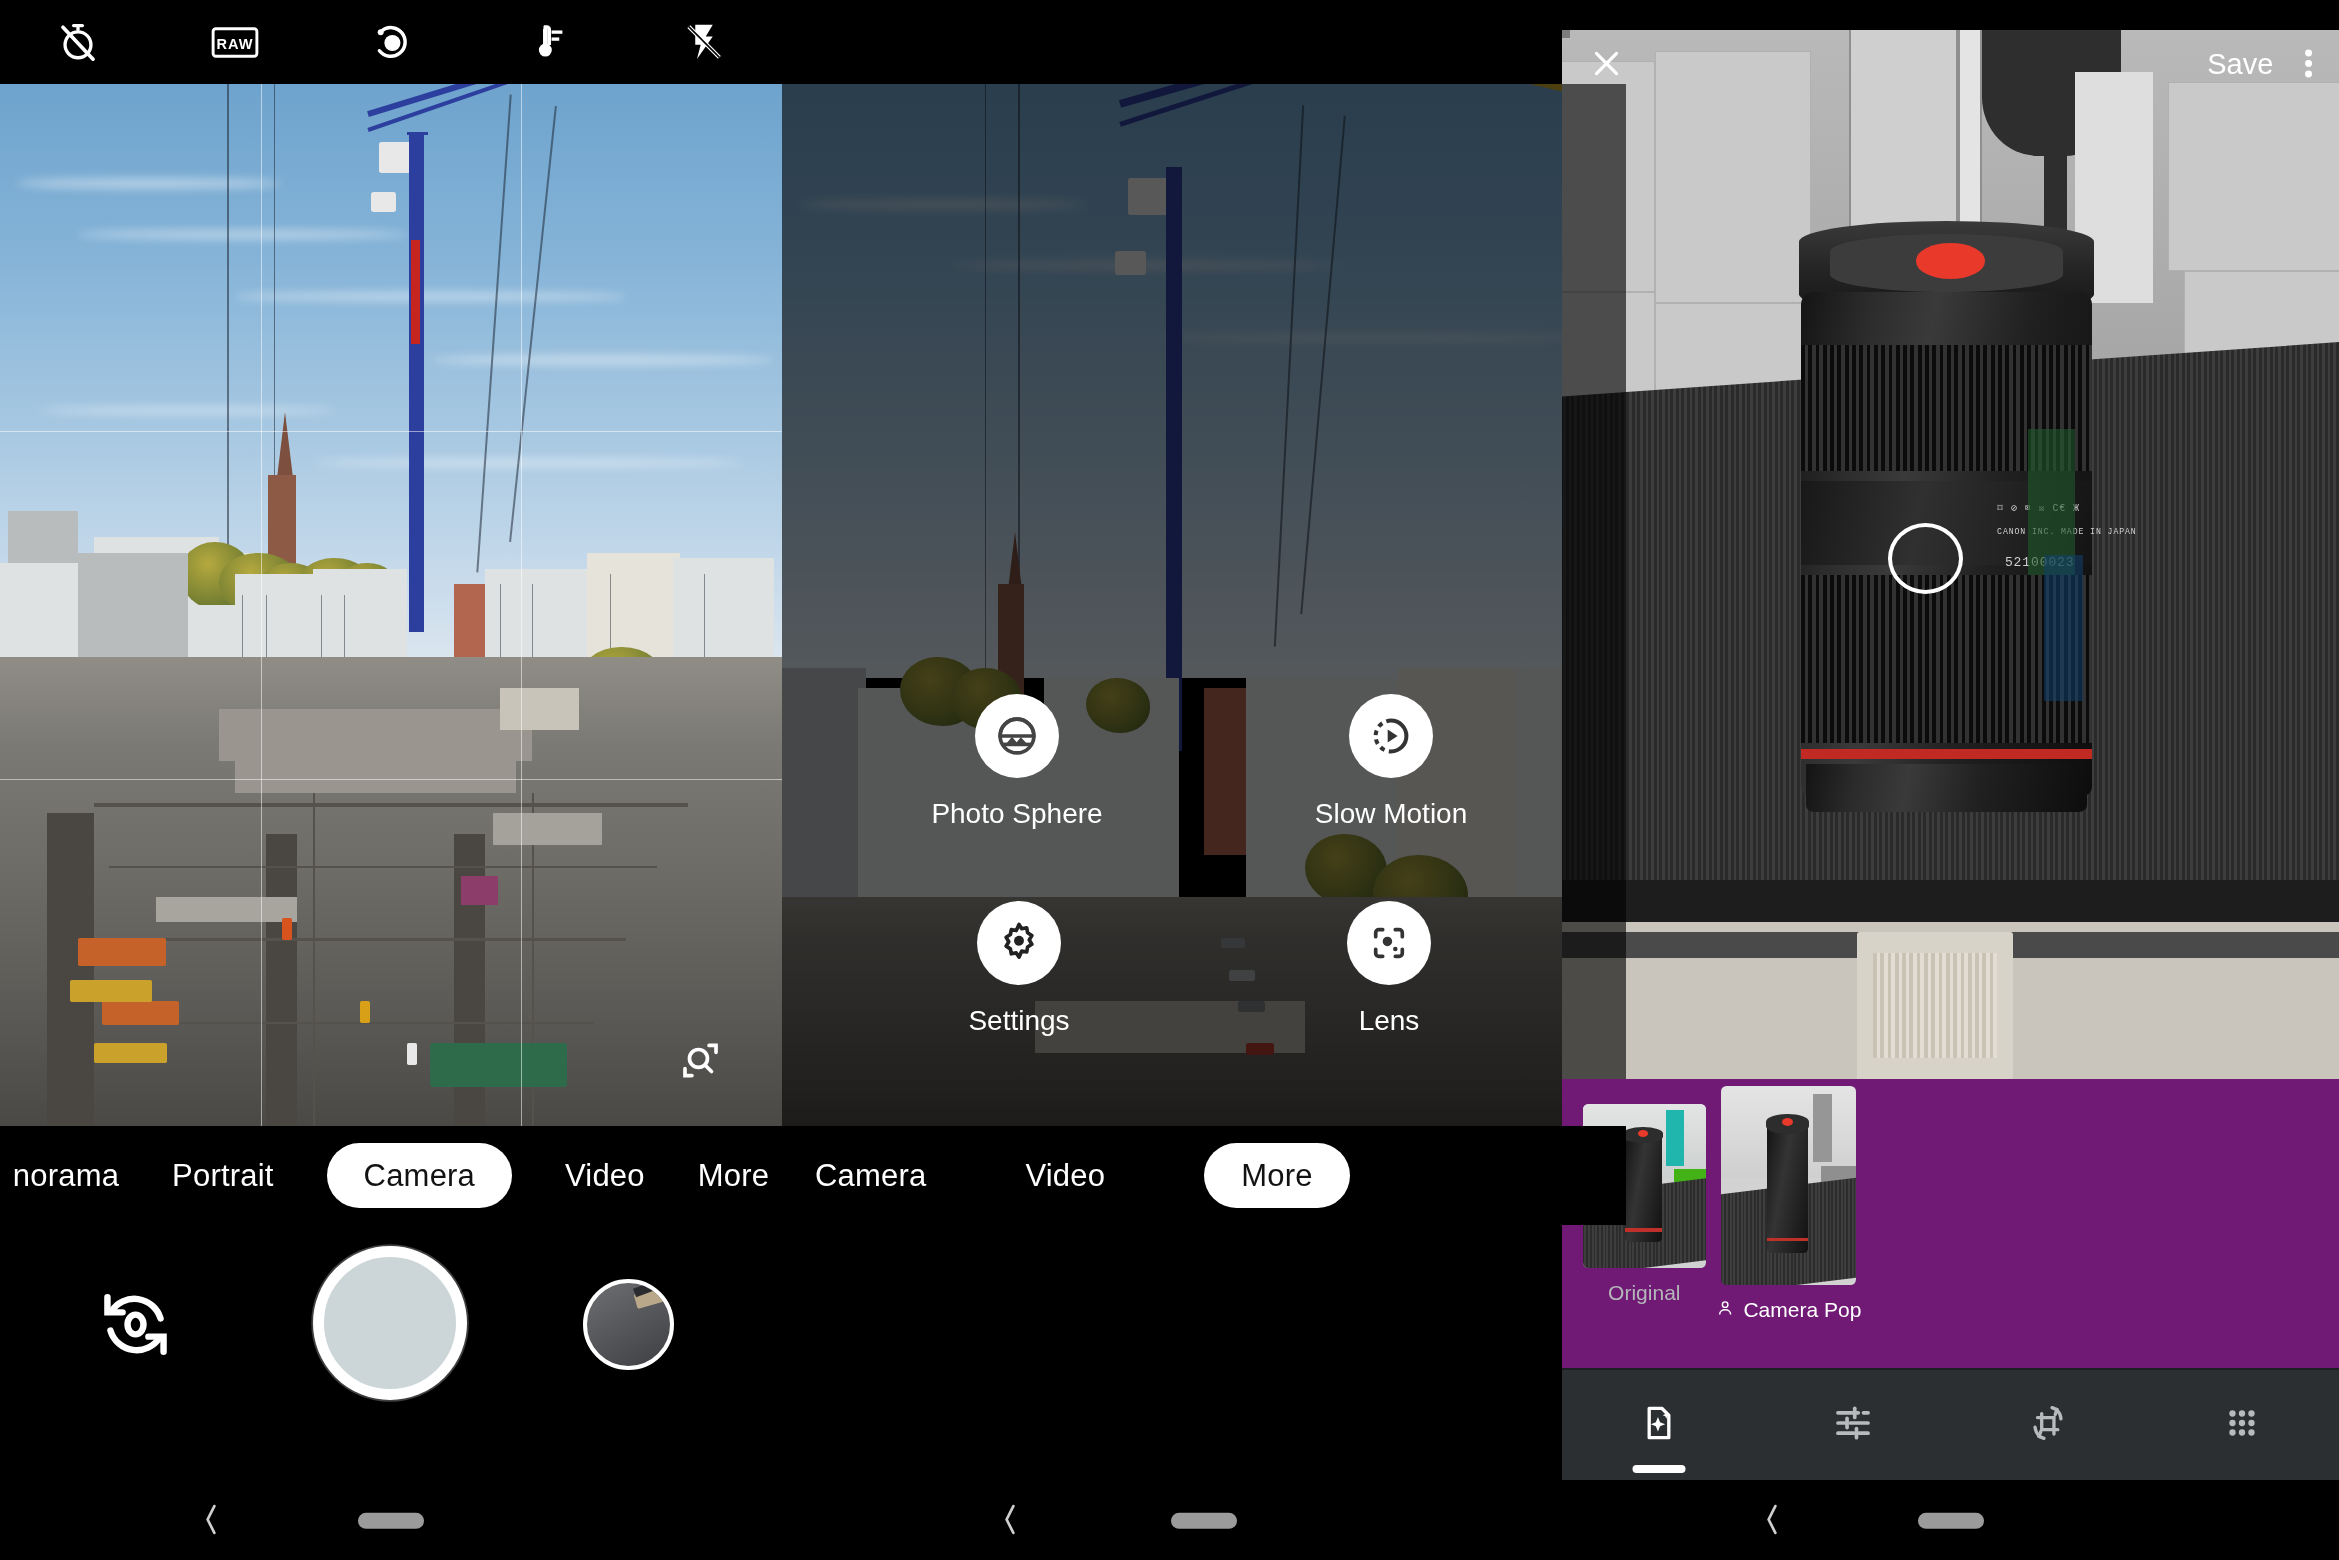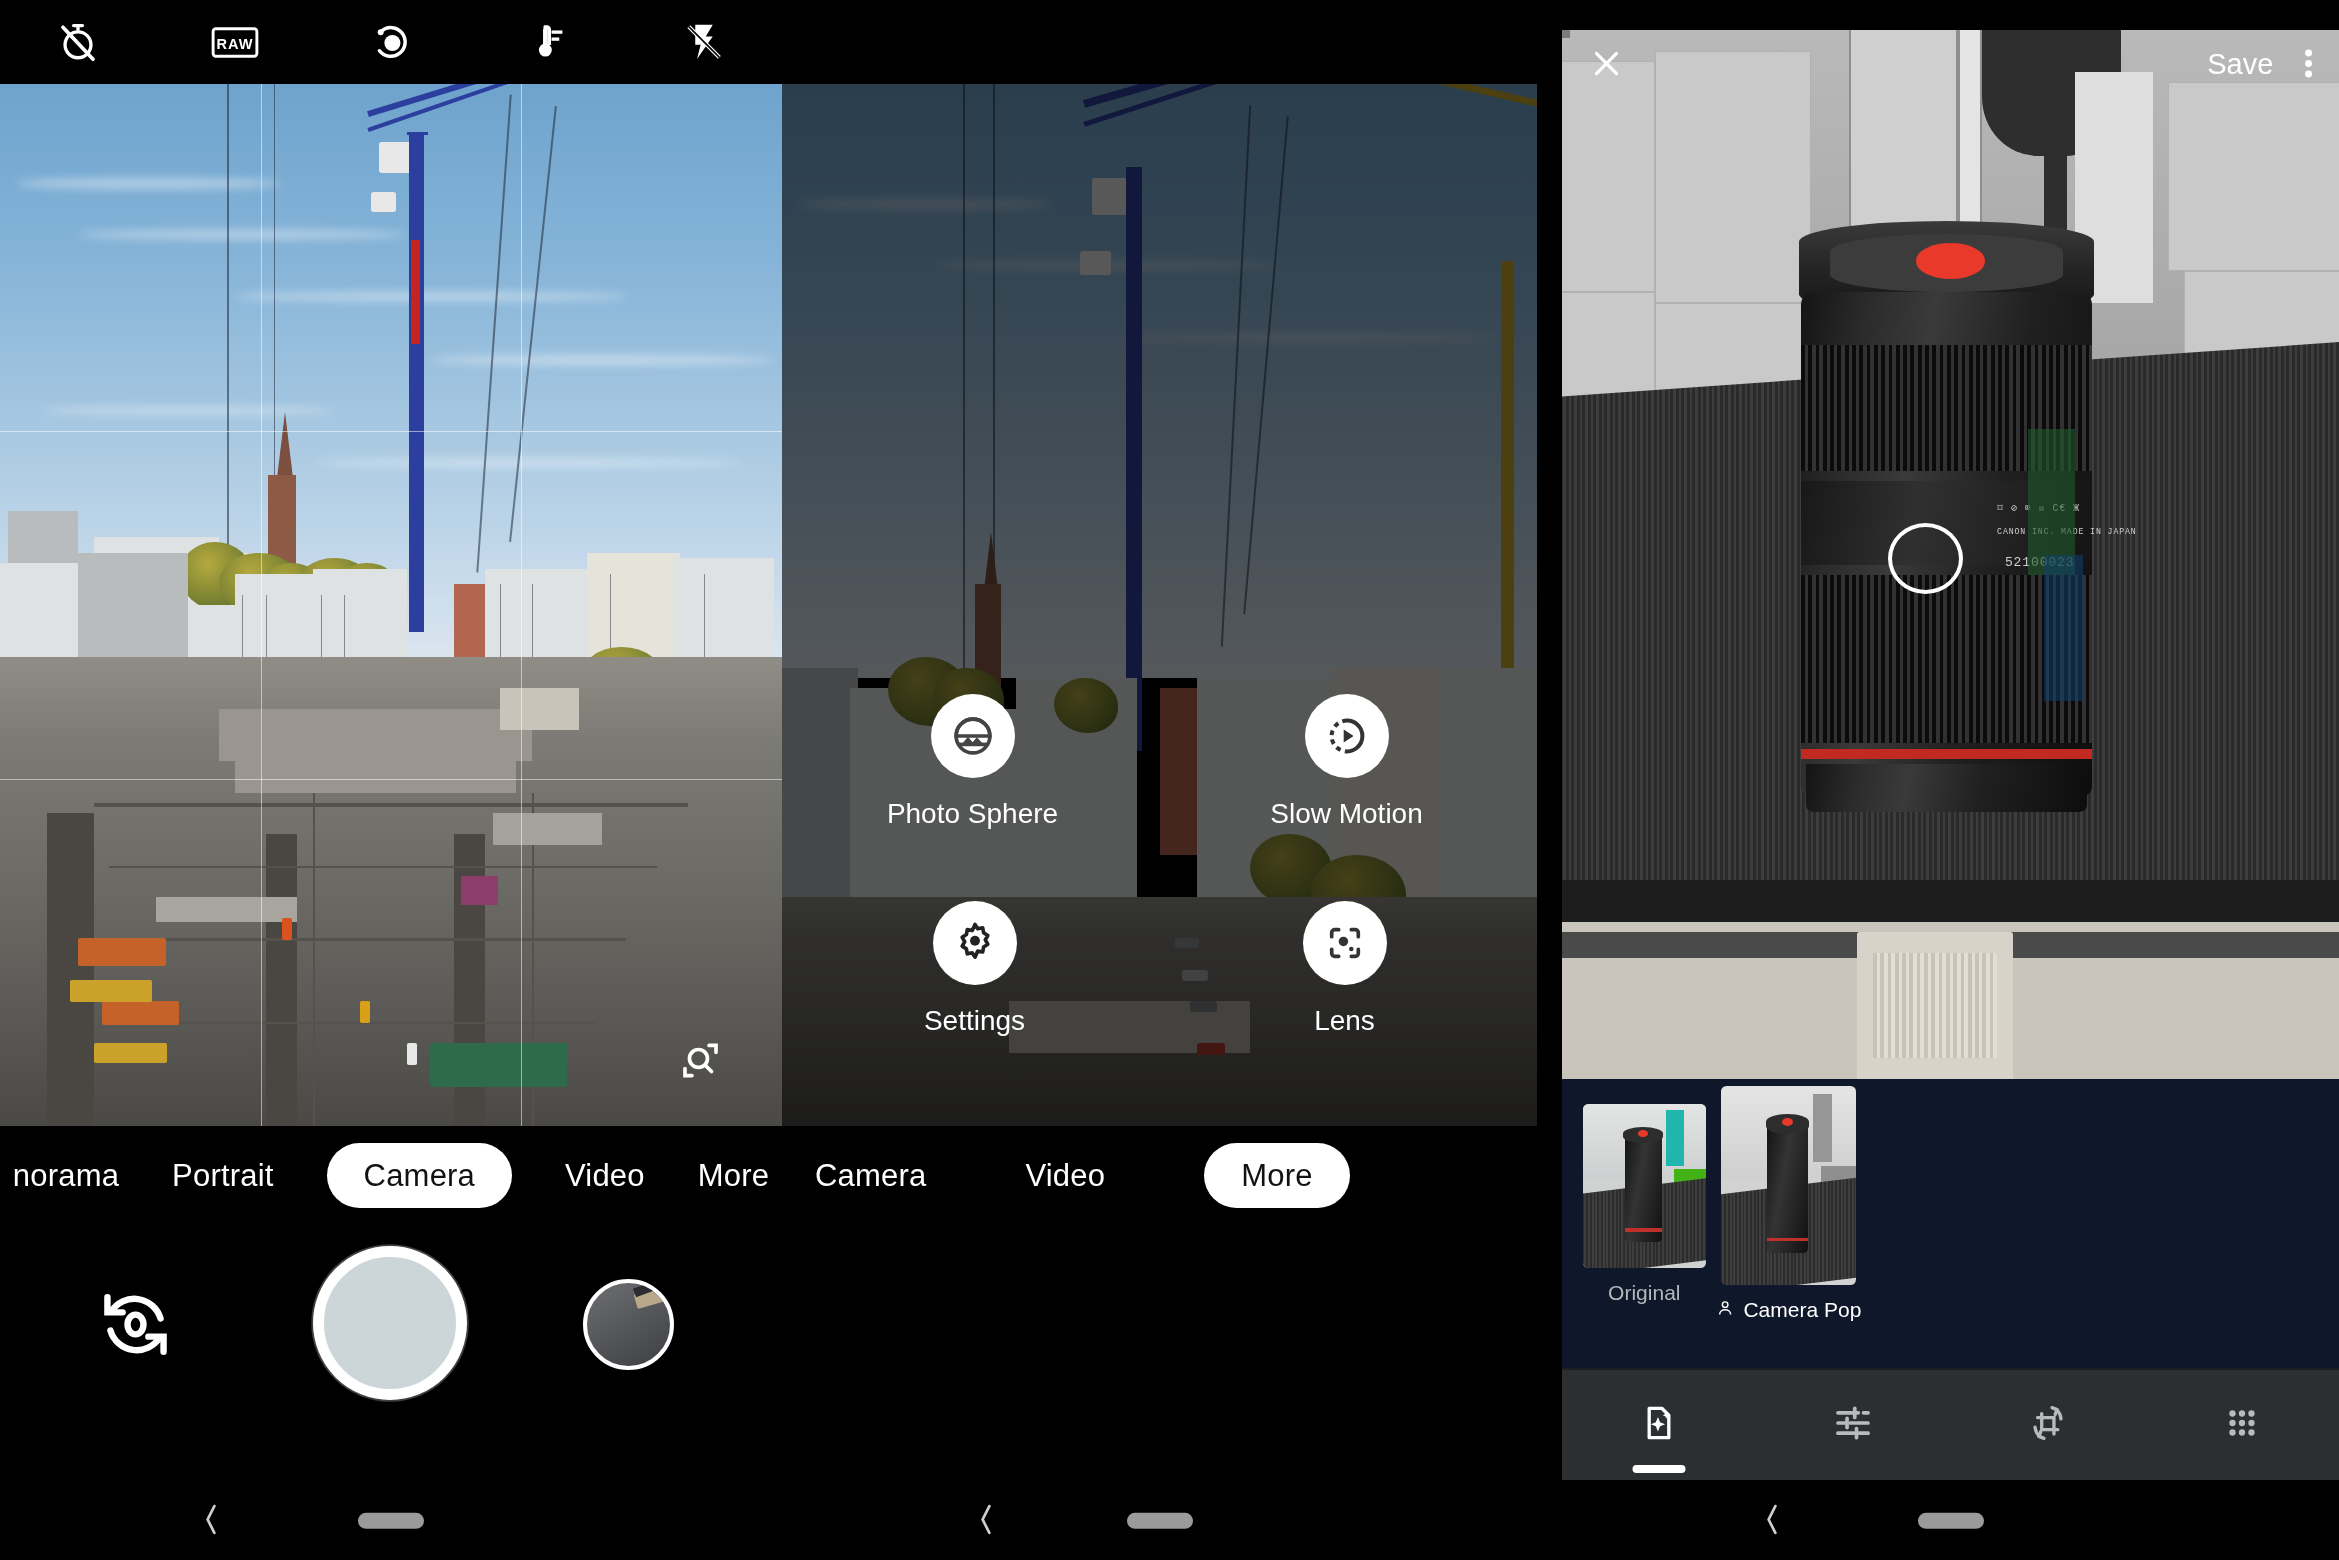--- a/index.html
+++ b/index.html
@@ -3,21 +3,21 @@
 <meta charset="utf-8">
 <style>
   * { margin:0; padding:0; box-sizing:border-box; }
   html,body { width:2339px; height:1561px; overflow:hidden; background:#000;
               font-family:"Liberation Sans", sans-serif; }
   .stage { position:relative; width:2339px; height:1561px; background:#000; }
 
   
   .panel { position:absolute; top:0; height:1561px; background:#000; overflow:hidden; }
   #panel-camera  { left:0;    width:782px; }
-  #panel-more    { left:782px; width:755px; }
+  #panel-more    { left:782px; width:844px; }
   #panel-editor  { left:1562px; width:777px; }
 
   
   .topbar { position:absolute; top:0; left:0; width:100%; height:84px;
             background:#000; display:flex; align-items:center; z-index:6; }
   .topbar-ico { flex:1 1 0; display:flex; align-items:center; justify-content:center;
                 height:84px; }
   .topbar-ico svg { display:block; }
 
   
@@ -136,21 +136,21 @@
   .lens-cap-in { position:absolute; border-radius:50%/30%; background:#2c2c2c; }
   .red-dot { position:absolute; border-radius:50%; background:#e8392b; }
   .red-band { position:absolute; width:100%; height:10px; background:#c02a22; }
   .lens-txt { position:absolute; color:#cfcfcf; font-size:10px; letter-spacing:0.9px;
               font-family:"Liberation Mono", monospace; }
   .sel-handle { position:absolute; width:75px; height:71px; border-radius:50%;
                 border:4.6px solid #fff; }
 
   
   .filmstrip { position:absolute; left:0; top:1079px; width:100%; height:289px;
-               background:#0f172a; z-index:6; }
+               background:#701a75; z-index:6; }
   .fs-row { position:absolute; left:0; top:7.3px; display:flex; align-items:center;
             gap:16.4px; padding-left:18.3px; }
   .fs-item { width:128px; display:flex; flex-direction:column; align-items:center; }
   .fs-thumbwrap { width:123px; height:164px; border-radius:5.5px; overflow:hidden; position:relative; }
   .fs-item.big .fs-thumbwrap { width:135px; height:199px; }
   .fs-cap { margin-top:12.8px; font-size:21px; color:#b4b7b9; display:flex;
             align-items:center; gap:9.1px; white-space:nowrap; }
   .fs-item.big .fs-cap { color:#fff; }
 
   

